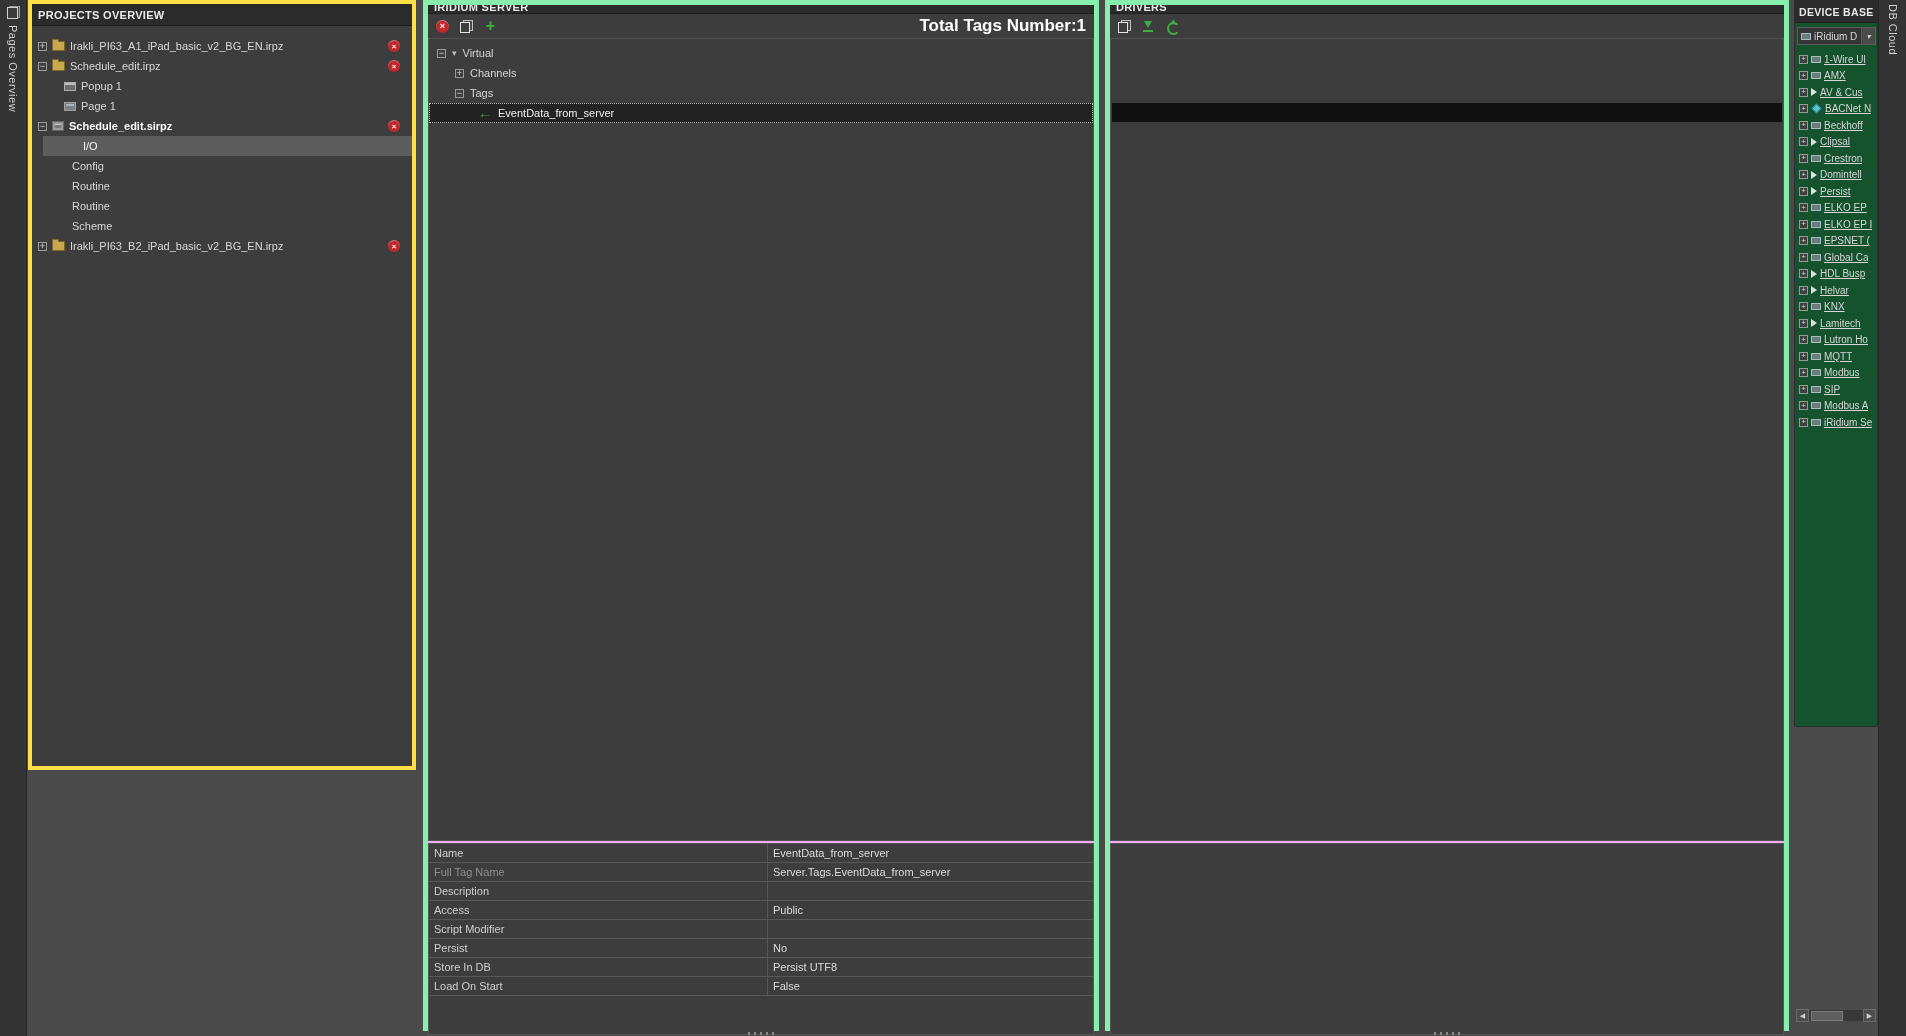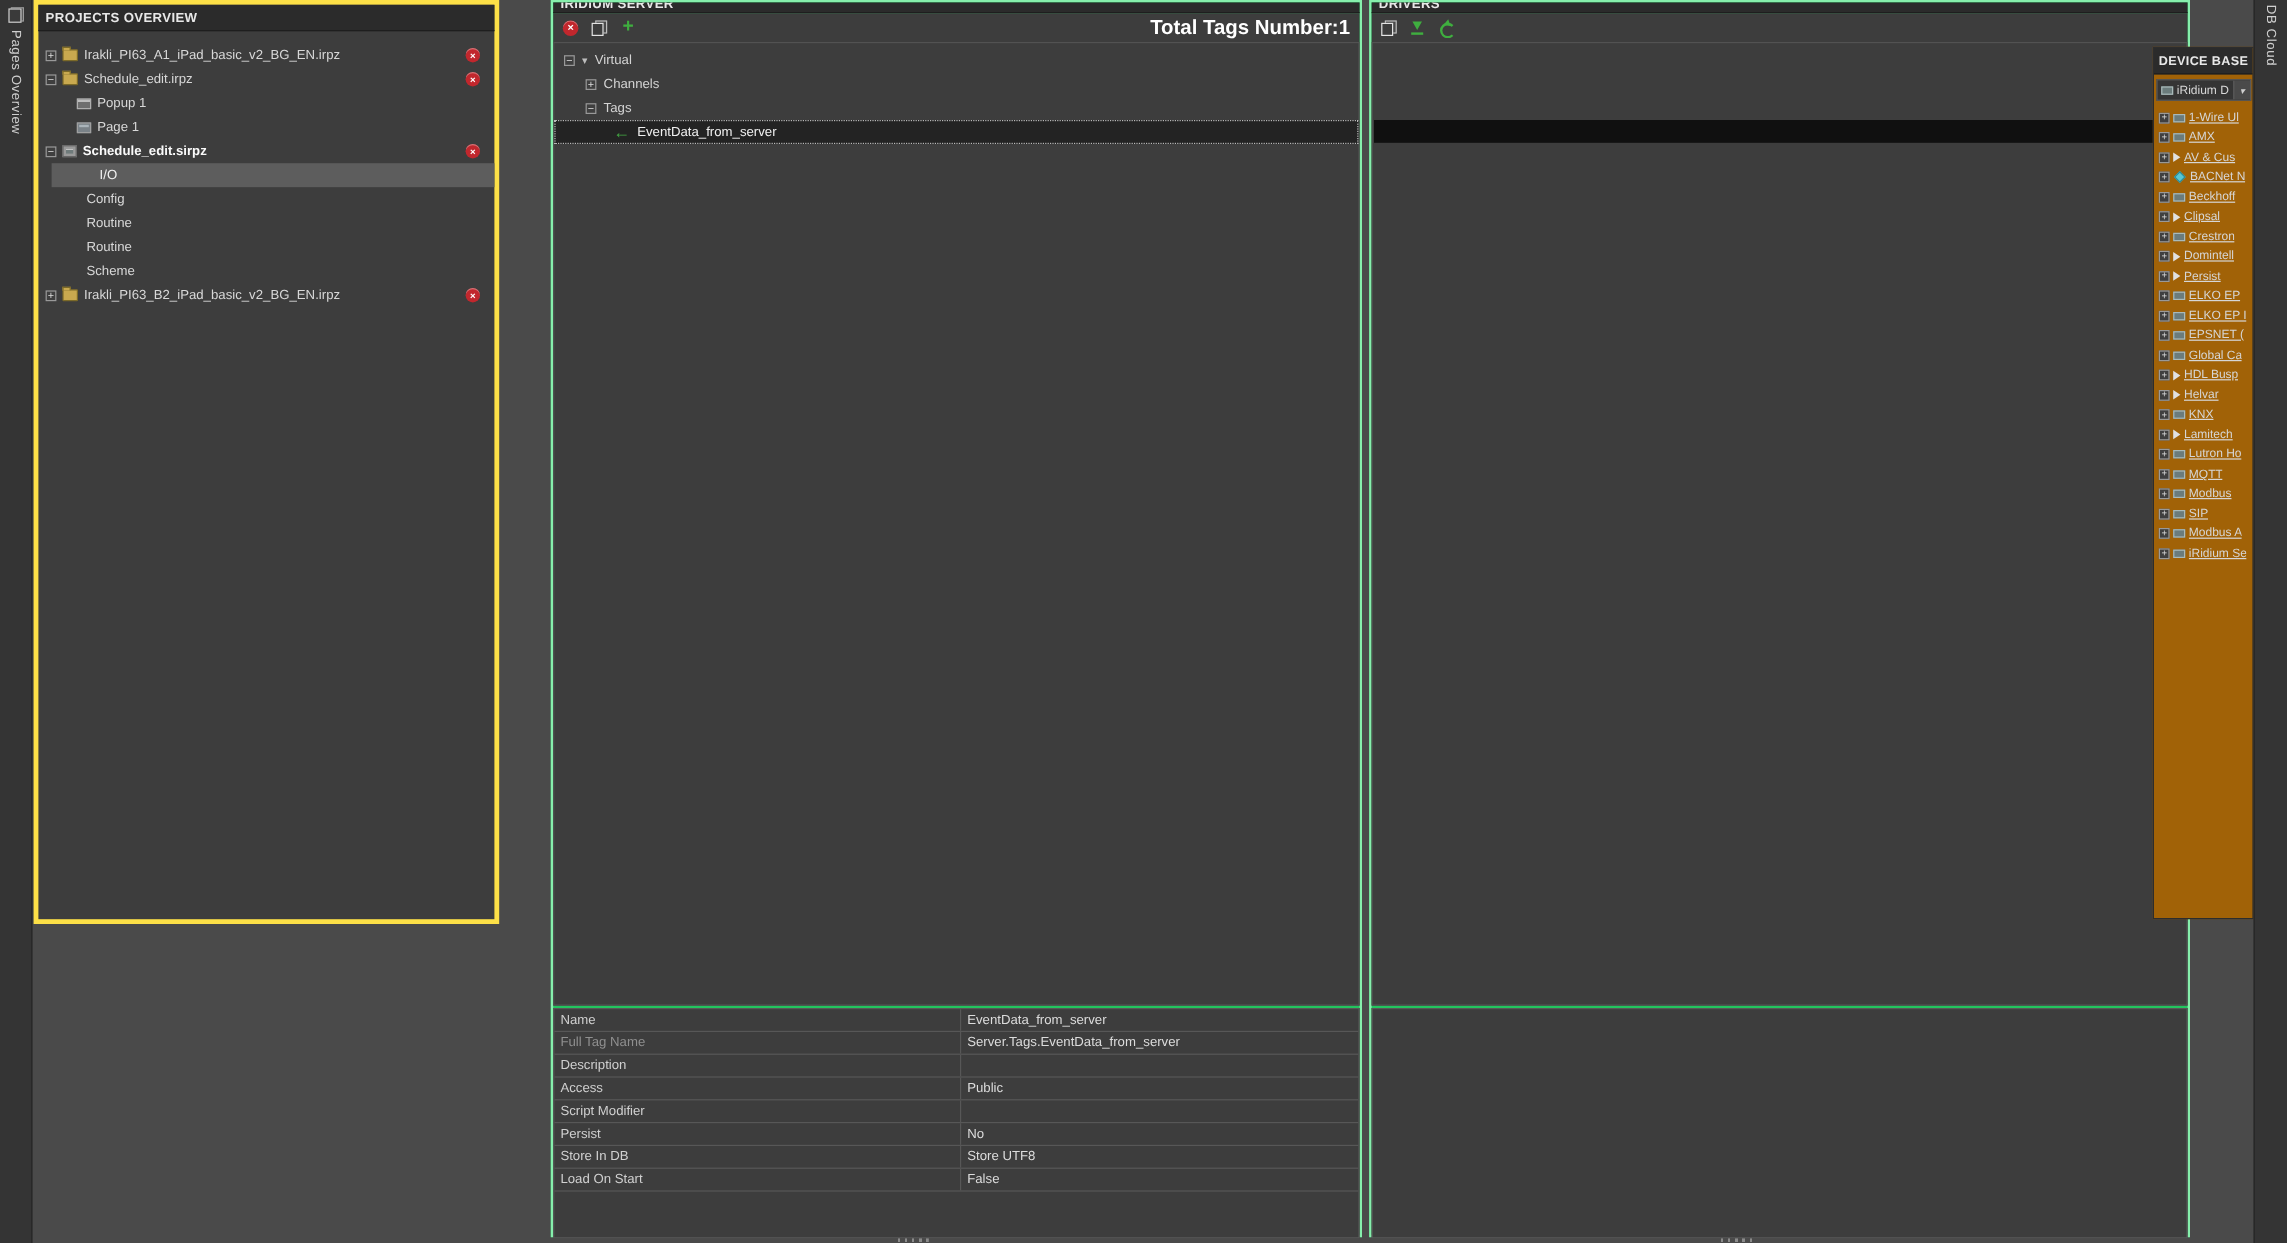--- a/index.html
+++ b/index.html
@@ -37,21 +37,21 @@
   .fic.folder { width:13px; height:10px; background:#c9a94f; border:1px solid #7c6a28; border-radius:1px; }
   .fic.folder::before { content:""; position:absolute; top:-3px; left:-1px; width:5px; height:2px; background:#c9a94f; border:1px solid #7c6a28; border-bottom:none; }
   .fic.popup { width:12px; height:9px; border:1px solid #aeaeae; background:#6e6e6e; }
   .fic.popup::before { content:""; position:absolute; left:0; right:0; top:0; height:2px; background:#bdbdbd; }
   .fic.page { width:12px; height:9px; border:1px solid #9f9f9f; background:#7a8288; }
   .fic.page::before { content:""; position:absolute; left:1px; right:1px; top:1px; height:2px; background:#aab4ba; }
   .fic.server { width:12px; height:10px; border:1px solid #666; background:#9a9a9a; }
   .fic.server::before { content:""; position:absolute; inset:2px; background:#6f7b7b; border-top:1px solid #c4c4c4; }
 
   
-  .col { position:absolute; top:0; height:1031px; background:#22c55e; border:2px solid #86efac;margin-left:36px; }
+  .col { position:absolute; top:0; height:1031px; background:#f0abfc; border:5px solid #86efac; }
   .col.server  { left:423px; width:676px; }
   .col.drivers { left:1105px; width:684px; }
   .col > div { position:absolute; left:0; right:0; }
   .col .phead { top:0; }
   .toolbar { top:9px; height:24px; display:flex; align-items:center; gap:11px; padding:0 8px; background:#3d3d3d; }
   .total { margin-left:auto; font-size:17px; font-weight:bold; color:#ffffff; }
 
   .ic-del { width:13px; height:13px; border-radius:50%; background:#c1272d; color:#fff; font-size:9px; font-weight:bold; display:flex; align-items:center; justify-content:center; box-shadow:inset 0 1px 0 rgba(255,255,255,.35); }
   .ic-add { width:13px; height:13px; color:#3fae3f; font-weight:bold; font-size:16px; display:flex; align-items:center; justify-content:center; line-height:1; }
   .ic-copy { width:13px; height:13px; position:relative; display:inline-block; }
@@ -76,21 +76,21 @@
   .drivers-sel { position:absolute; left:1px; right:1px; top:64px; height:19px; background:#101010; }
 
   .propsarea { top:838px; height:192px; border:1px solid #575757; background:#3d3d3d; }
   .prop-row { display:flex; height:19px; border-bottom:1px solid #575757; font-size:11px; align-items:stretch; }
   .pcell { display:flex; align-items:center; padding:0 5px; white-space:nowrap; overflow:hidden; }
   .plabel { width:339px; flex:none; border-right:1px solid #575757; color:#d0d0d0; }
   .plabel.dim { color:#8f8f8f; }
   .pvalue { flex:1; color:#dcdcdc; }
 
   
-  .panel.devicebase { position:absolute; left:1794px; top:0; width:84px; height:727px; background:#a16207; border:1px solid #2d2d2d;margin-top:39px; }
+  .panel.devicebase { position:absolute; left:1794px; top:0; width:84px; height:727px; background:#14532d; border:1px solid #2d2d2d; }
   .panel.devicebase .phead { font-size:10.5px; padding:0 4px; }
   .combo { position:absolute; top:26px; left:2px; width:79px; height:18px; background:#353535; border:1px solid #5a5a5a; display:flex; align-items:center; gap:3px; padding-left:3px; overflow:hidden; }
   .combo-label { font-size:10px; color:#d8d8d8; white-space:nowrap; overflow:hidden; flex:1; }
   .combo-btn { width:14px; height:16px; flex:none; background:#4a4a4a; border-left:1px solid #5a5a5a; color:#d0d0d0; font-size:8px; display:flex; align-items:center; justify-content:center; }
   .devlist { position:absolute; top:50px; left:1px; right:1px; }
   .drow { display:flex; align-items:center; gap:3px; height:16.5px; padding-left:3px; font-size:10px; white-space:nowrap; overflow:hidden; color:#d6d6d6; }
   .drow .exp { width:9px; height:9px; font-size:8px; }
   .dicon { flex:none; }
   .dicon.grid { width:10px; height:7px; background:#6b7c7c; border:1px solid #a9baba; }
   .dicon.arrow { width:0; height:0; border-top:4px solid transparent; border-bottom:4px solid transparent; border-left:6px solid #e0e0e0; }
@@ -229,21 +229,21 @@
             <span class="pcell pvalue"></span>
           </div>
 
           <div class="prop-row">
             <span class="pcell plabel">Persist</span>
             <span class="pcell pvalue">No</span>
           </div>
 
           <div class="prop-row">
             <span class="pcell plabel">Store In DB</span>
-            <span class="pcell pvalue">Store UTF8</span>
+            <span class="pcell pvalue">Persist UTF8</span>
           </div>
 
           <div class="prop-row">
             <span class="pcell plabel">Load On Start</span>
             <span class="pcell pvalue">False</span>
           </div>
         </div>
     </div>
   </div>
 

